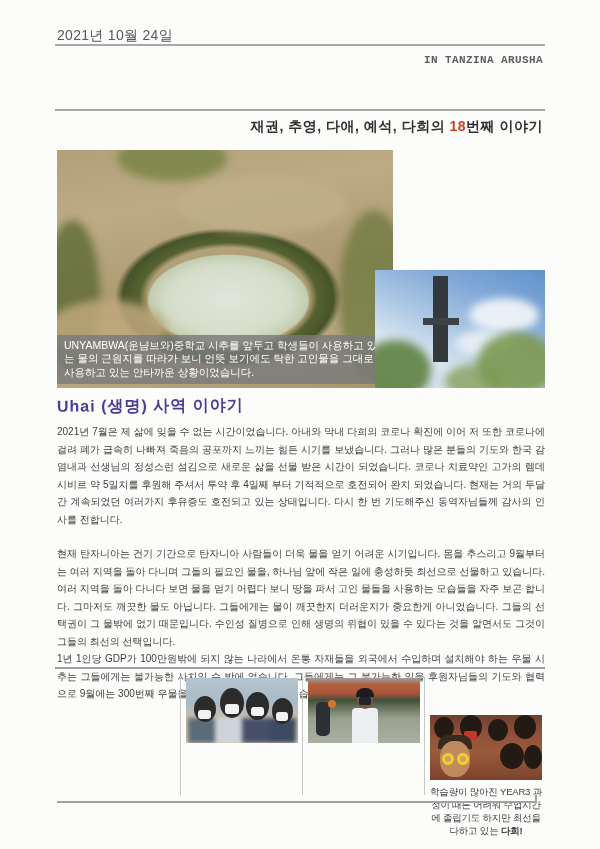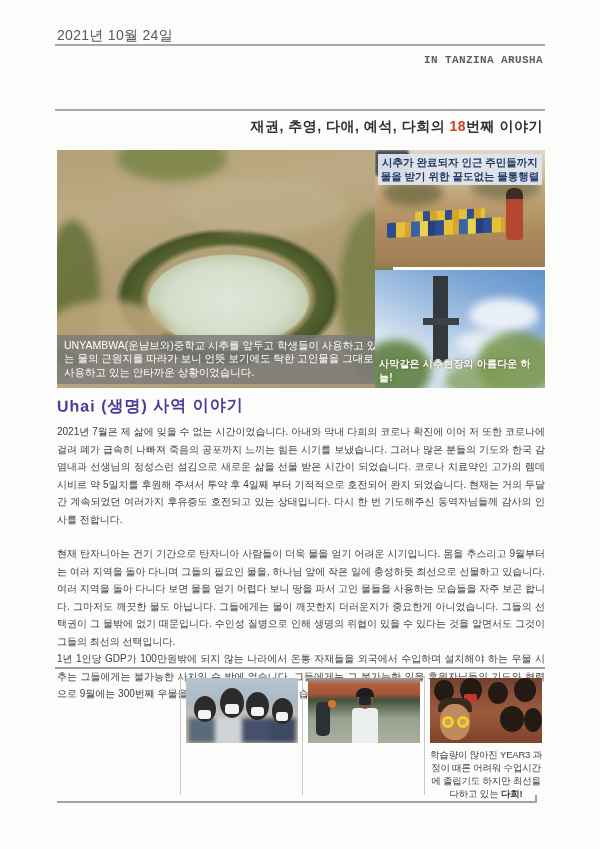--- a/index.html
+++ b/index.html
@@ -172,39 +172,29 @@
 
     <div class="photo main-photo">
       <div class="blob mp-grass-top"></div>
       <div class="blob mp-rock-top"></div>
       <div class="blob mp-grass-left"></div>
       <div class="blob mp-grass-right"></div>
       <div class="blob mp-dirt-bl"></div>
       <div class="mp-caption">UNYAMBWA(운냠브와)중학교 시추를 앞두고 학생들이 사용하고 있는 물의 근원지를 따라가 보니 언뜻 보기에도 탁한 고인물을 그대로 사용하고 있는 안타까운 상황이었습니다.</div>
     </div>
 
-    <div class="photo tr-photo">
-      <div class="blob tr-trees1"></div>
-      <div class="blob tr-trees2"></div>
-      <div class="tr-tank"></div>
-      <div class="tr-cans2"></div>
-      <div class="tr-cans"></div>
-      <div class="tr-person"></div>
-      <div class="tr-caption">시추가 완료되자 인근 주민들까지 물을 받기 위한 끝도없는 물통행렬</div>
-    </div>
 
     <div class="photo br-photo">
       <div class="blob br-cloud1"></div>
       <div class="blob br-cloud2"></div>
       <div class="br-rig"></div>
       <div class="br-rig-arm"></div>
       <div class="blob br-tree-left"></div>
       <div class="blob br-bush-mid"></div>
       <div class="blob br-tree-right"></div>
-      <div class="br-caption">사막같은 시추현장의 아름다운 하늘!</div>
     </div>
 
   </div>
 
   <div class="section-heading">Uhai (생명) 사역 이야기</div>
   <div class="article-body">
     <p class="gap">2021년 7월은 제 삶에 잊을 수 없는 시간이었습니다. 아내와 막내 다희의 코로나 확진에 이어 저 또한 코로나에 걸려 폐가 급속히 나빠져 죽음의 공포까지 느끼는 힘든 시기를 보냈습니다. 그러나 많은 분들의 기도와 한국 감염내과 선생님의 정성스런 섬김으로 새로운 삶을 선물 받은 시간이 되었습니다. 코로나 치료약인 고가의 렘데시비르 약 5일치를 후원해 주셔서 투약 후 4일째 부터 기적적으로 호전되어 완치 되었습니다. 현재는 거의 두달간 계속되었던 여러가지 후유증도 호전되고 있는 상태입니다. 다시 한 번 기도해주신 동역자님들께 감사의 인사를 전합니다.</p>
     <p>현재 탄자니아는 건기 기간으로 탄자니아 사람들이 더욱 물을 얻기 어려운 시기입니다. 몸을 추스리고 9월부터는 여러 지역을 돌아 다니며 그들의 필요인 물을, 하나님 앞에 작은 일에 충성하듯 최선으로 선물하고 있습니다. 여러 지역을 돌아 다니다 보면 물을 얻기 어렵다 보니 땅을 파서 고인 물들을 사용하는 모습들을 자주 보곤 합니다. 그마저도 깨끗한 물도 아닙니다. 그들에게는 물이 깨끗한지 더러운지가 중요한게 아니었습니다. 그들의 선택권이 그 물밖에 없기 때문입니다. 수인성 질병으로 인해 생명의 위협이 있을 수 있다는 것을 알면서도 그것이 그들의 최선의 선택입니다.</p>
     <p>1년 1인당 GDP가 100만원밖에 되지 않는 나라에서 온통 자재들을 외국에서 수입하며 설치해야 하는 우물 시추는 그들에게는 불가능한 사치일 수 밖에 없습니다. 그들에게는 그 불가능한 일을 후원자님들의 기도와 협력으로 9월에는 300번째 우물을 그들에게 선물할 수 있었습니다. 할렐루야!!</p>
   </div>
@@ -234,21 +224,21 @@
     <div class="card-photo c2">
       <div class="kid-left"></div>
       <div class="ball"></div>
       <div class="boy-shirt"></div>
       <div class="boy-head"></div>
       <div class="boy-hair"></div>
       <div class="boy-mask"></div>
     </div>
   </div>
 
-  <div class="card" style="left:430px;">
+  <div class="card" style="left:430px;margin-top:37px;">
     <div class="card-photo c3">
       <div class="head h h1"></div>
       <div class="head h h2"></div>
       <div class="head h h3"></div>
       <div class="head h h4"></div>
       <div class="head h h5"></div>
       <div class="head h h6"></div>
       <div class="redmask"></div>
       <div class="hairw"></div>
       <div class="face"></div>

